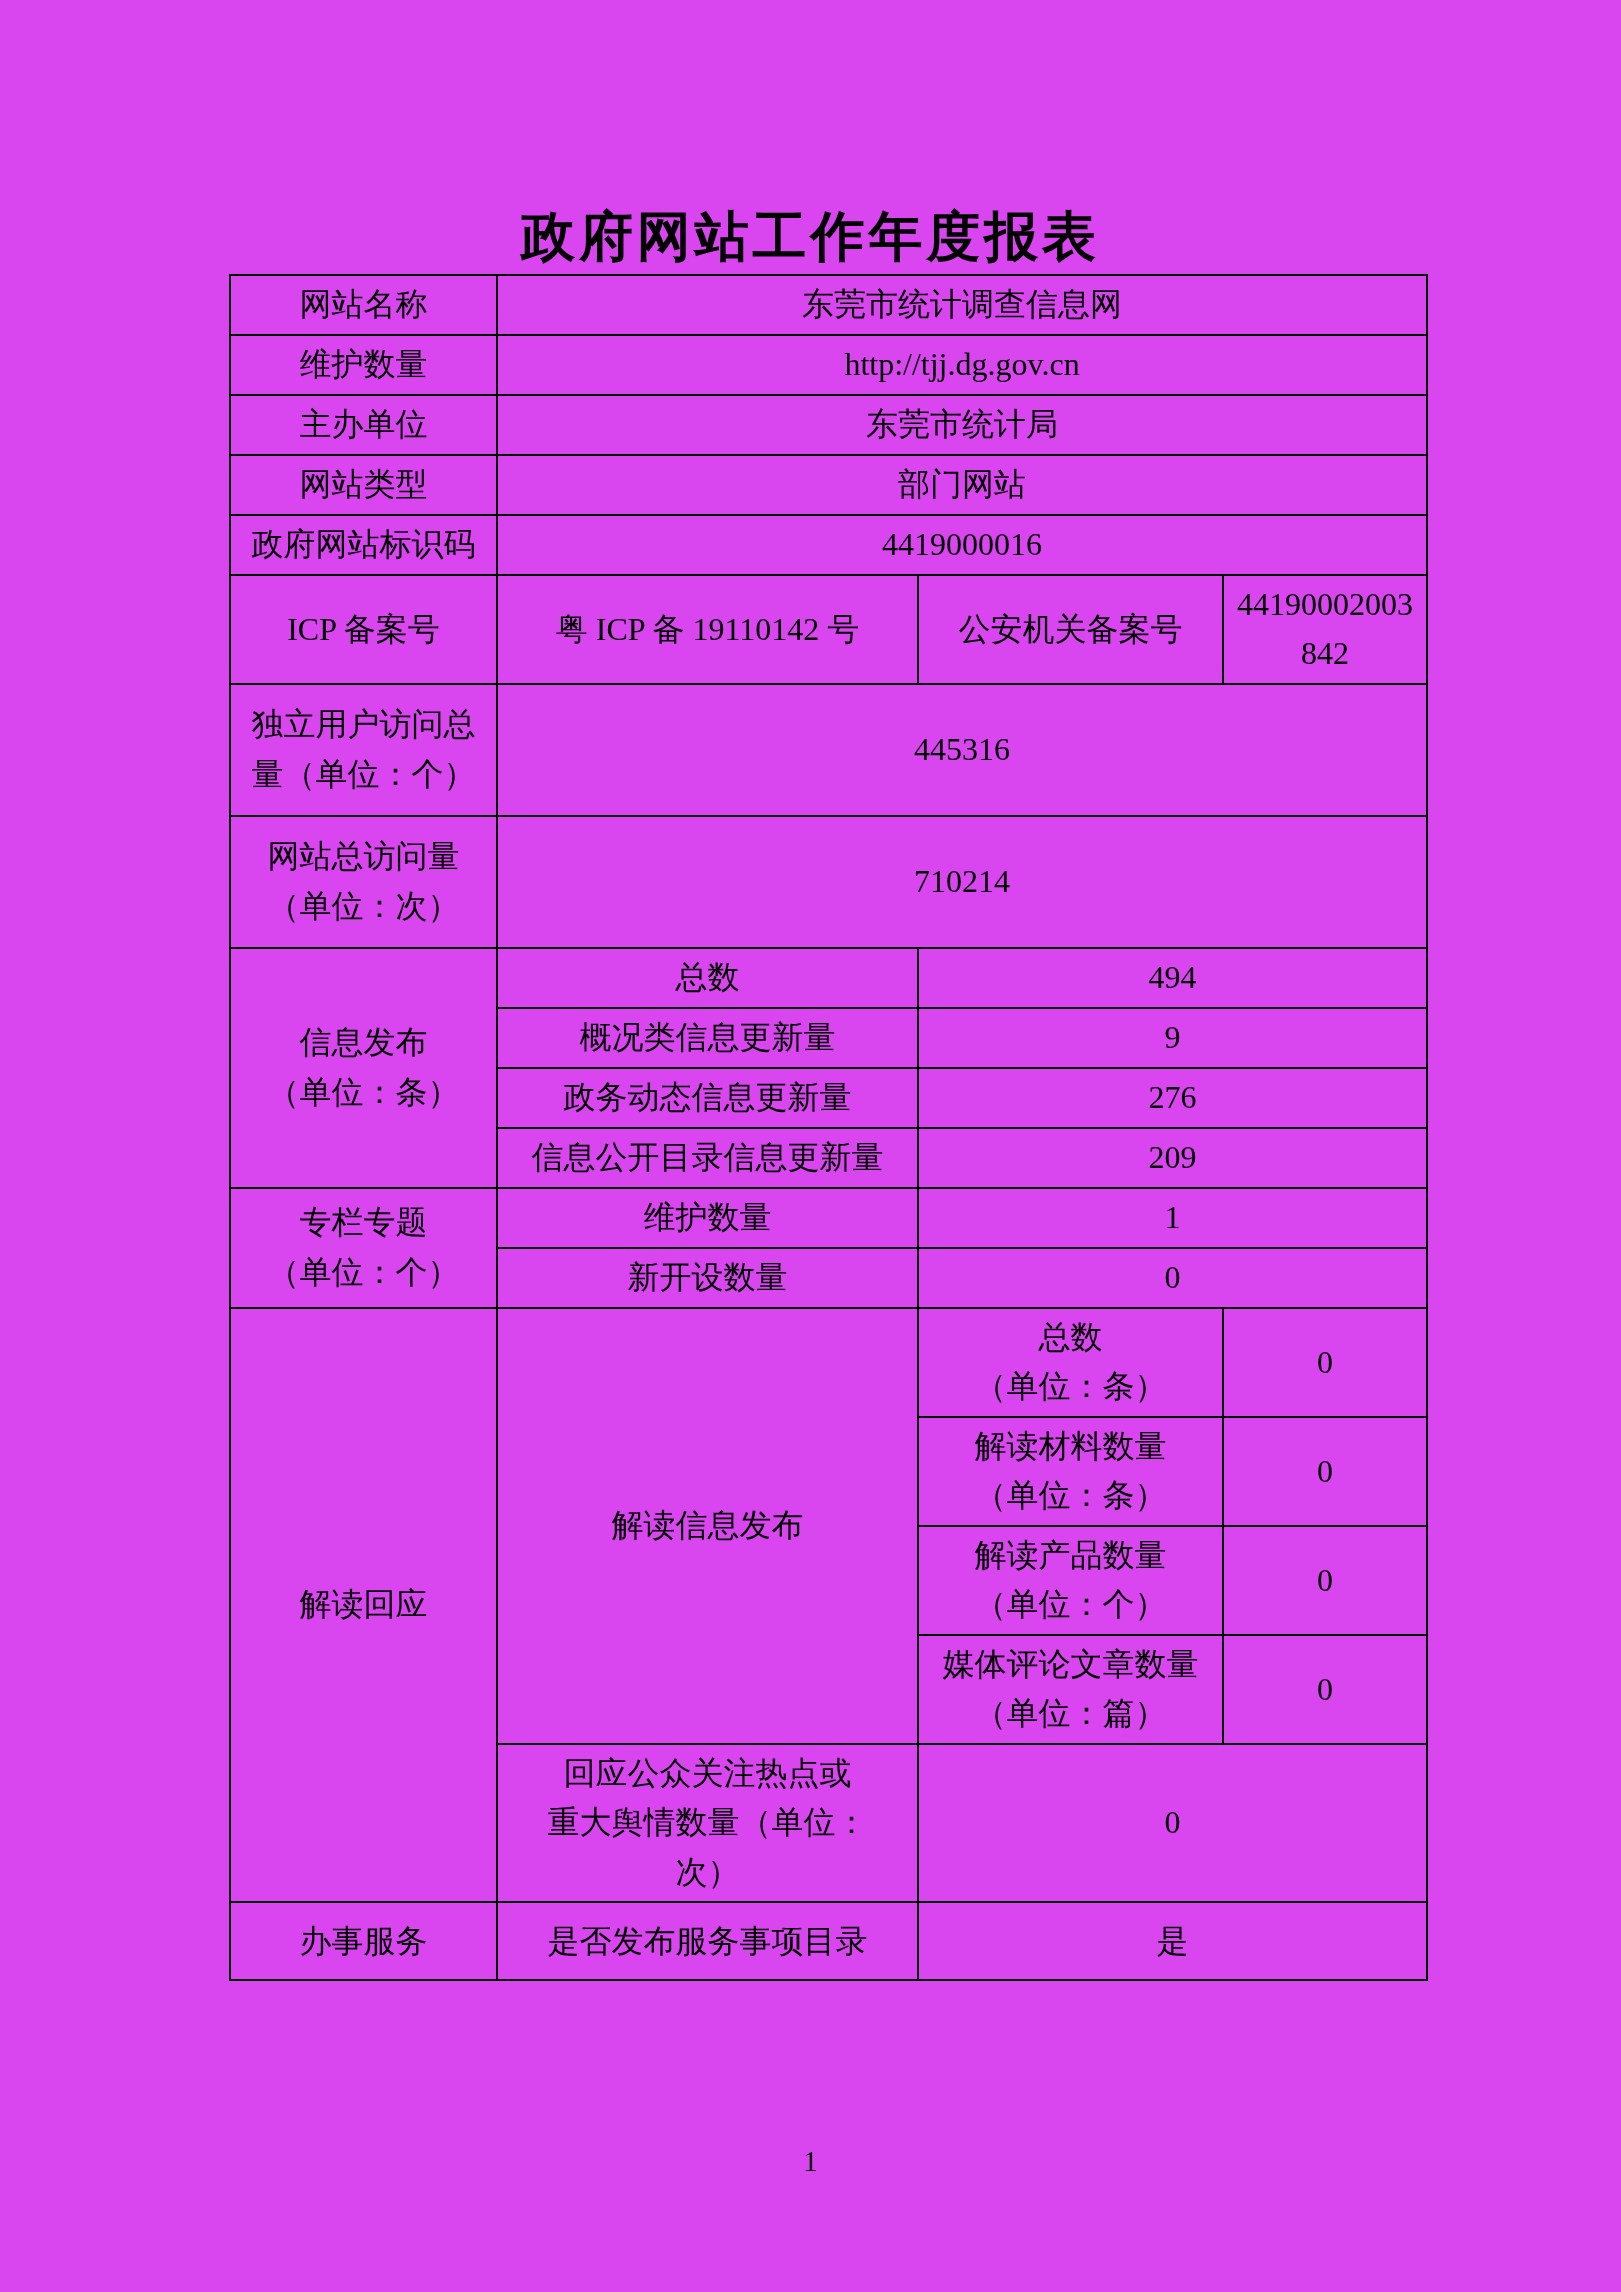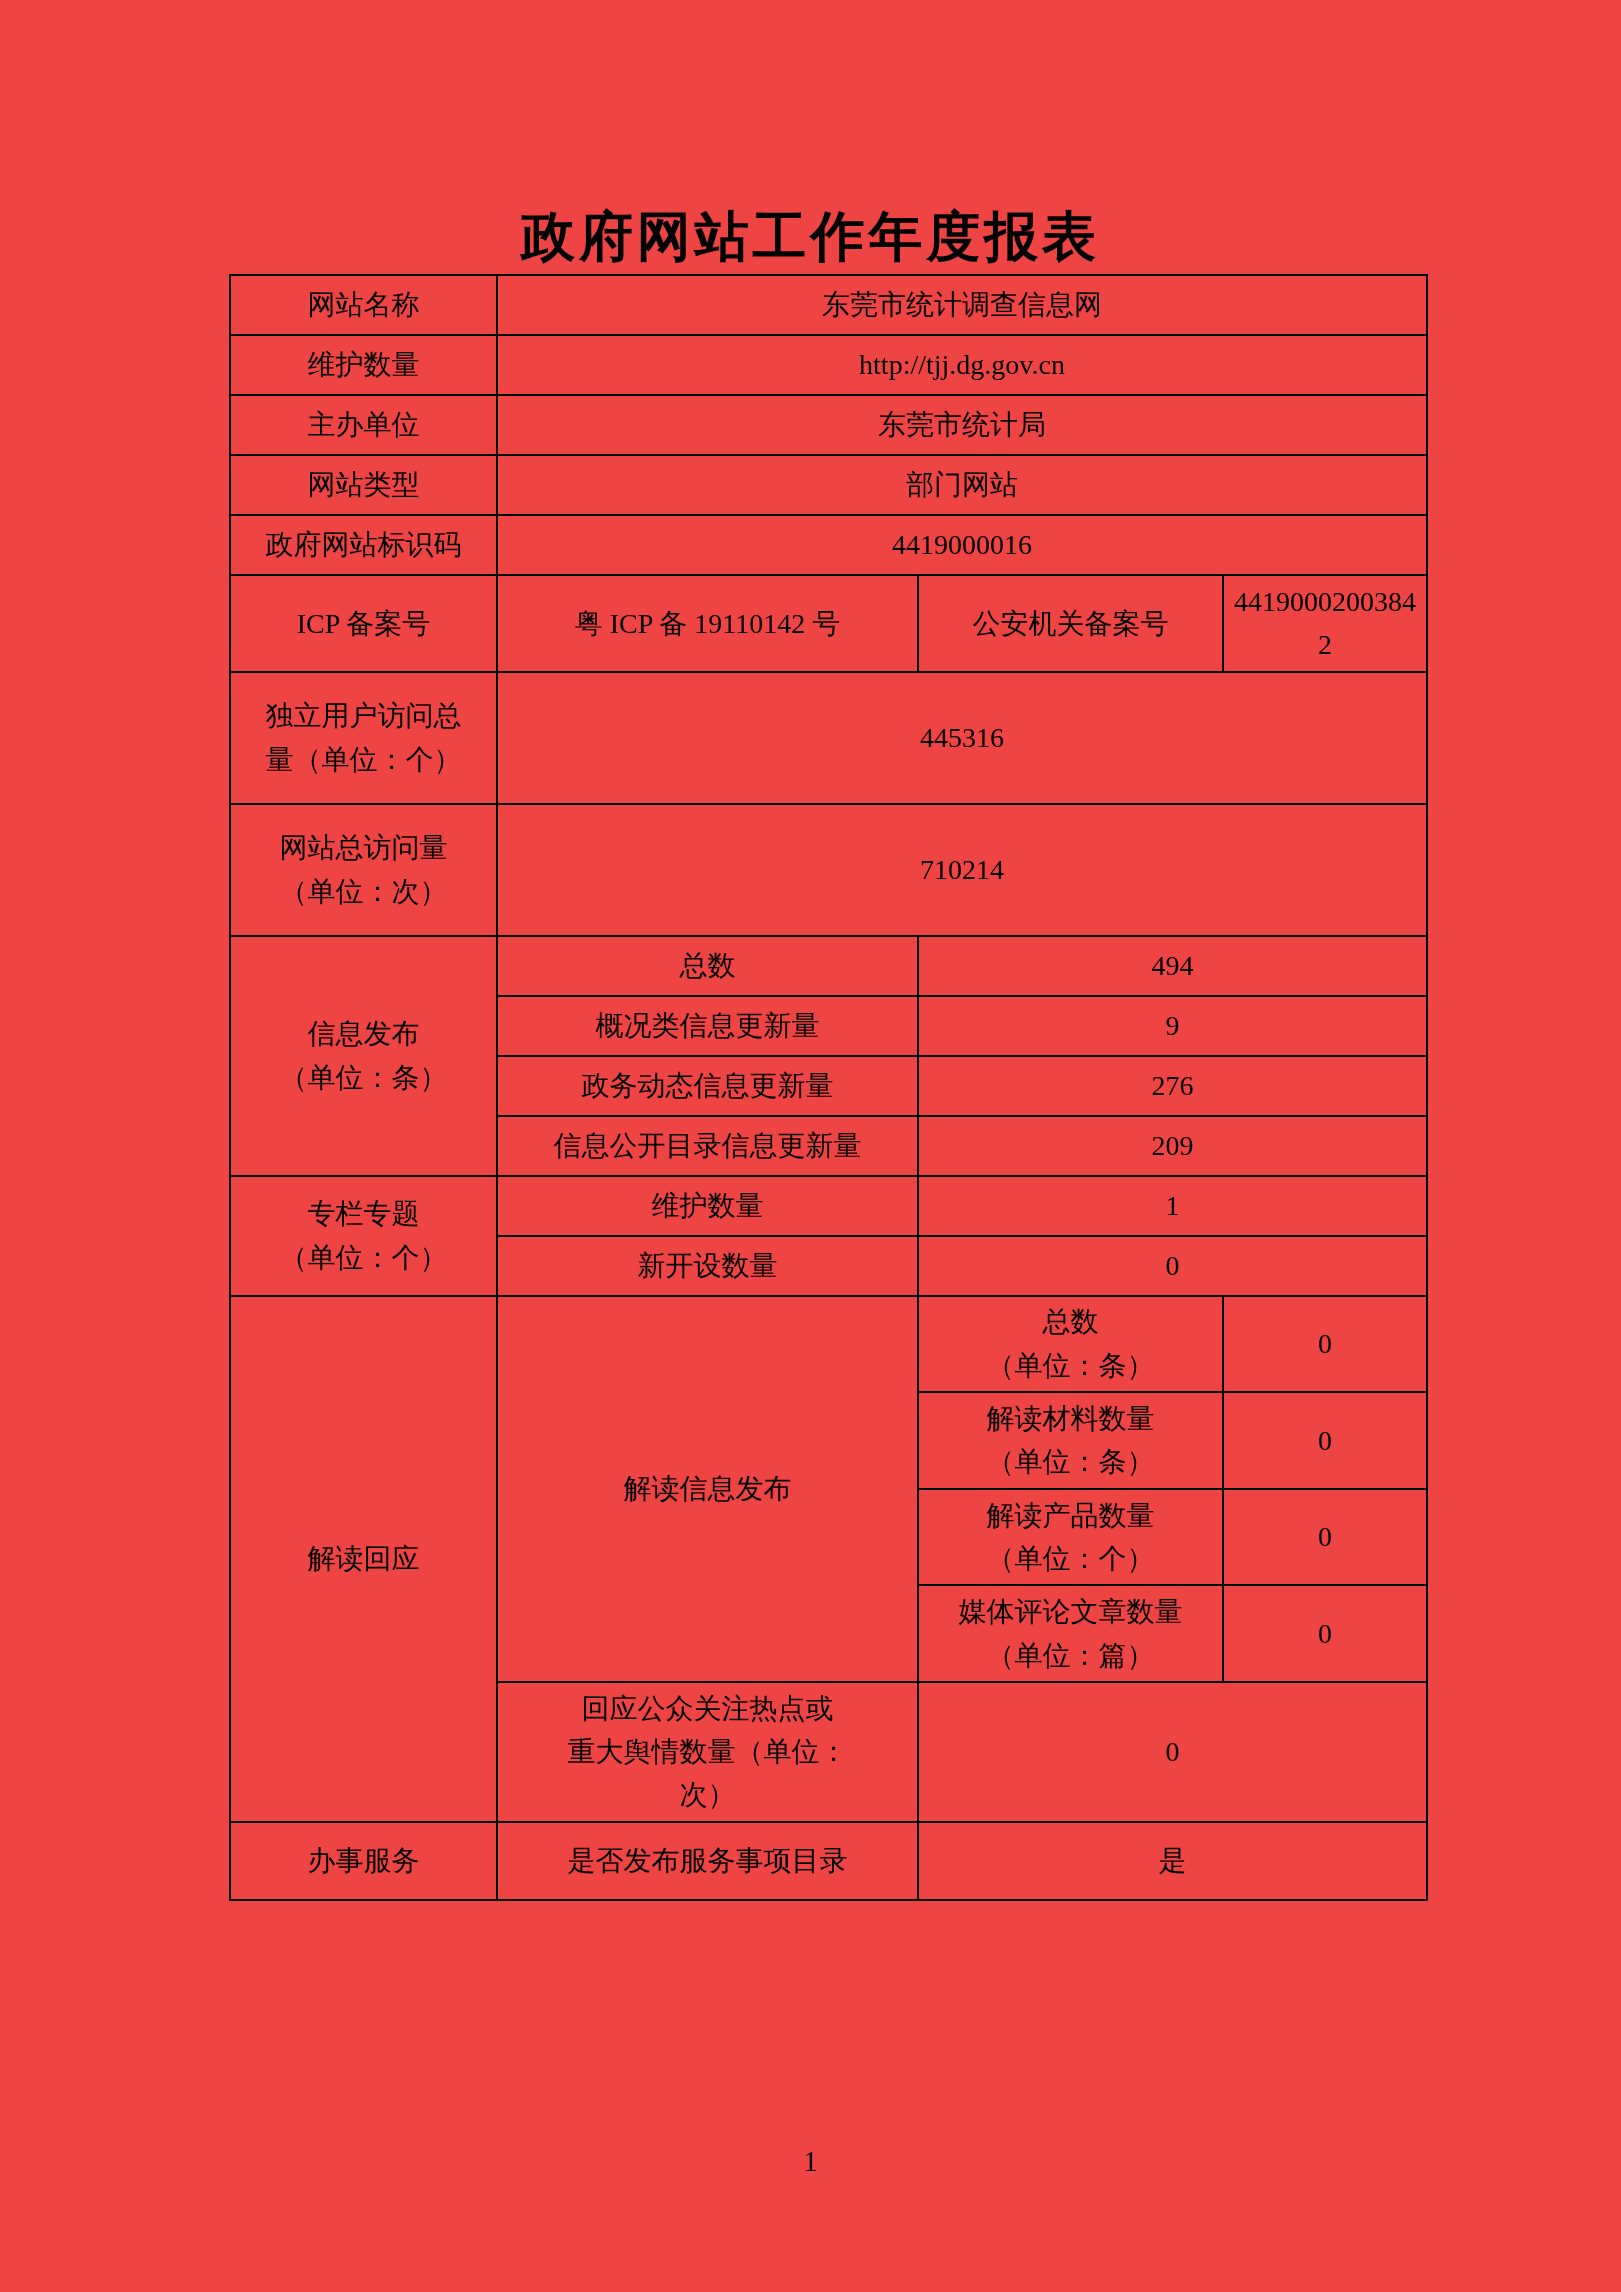--- a/index.html
+++ b/index.html
@@ -1,19 +1,19 @@
 <!DOCTYPE html>
 <html><head>
 <meta charset="utf-8">
 <style>
   html, body { margin: 0; padding: 0; background: #888; }
   .page {
     position: relative;
     width: 1621px; height: 2293px;
-    background: #ef4444;
+    background: #d946ef;
     margin: 0 auto;
     font-family: "Liberation Serif", "DejaVu Serif", serif;
     color: #000;
     overflow: hidden;
   }
   .doc-title {
     padding-top: 201px;
     text-align: center;
     font-family: "Liberation Sans", "DejaVu Sans", sans-serif;
     font-weight: bold;
@@ -36,21 +36,21 @@
     border-collapse: collapse;
     table-layout: fixed;
     margin-left: 229px;
     width: 1197px;
     border: 2.9px solid #000;
   }
   table.report td {
     border: 2px solid #000;
     text-align: center;
     vertical-align: middle;
-    font-size: 28px;
+    font-size: 32px;
     line-height: 1.55;
     padding: 3.9px 9.8px;
     white-space: pre-line;
     overflow: hidden;
   }
   col.c1 { width: 267px; }
   col.c2 { width: 421px; }
   col.c3 { width: 305px; }
   col.c4 { width: 204px; }
   tr.h61  { height: 60px;  }

